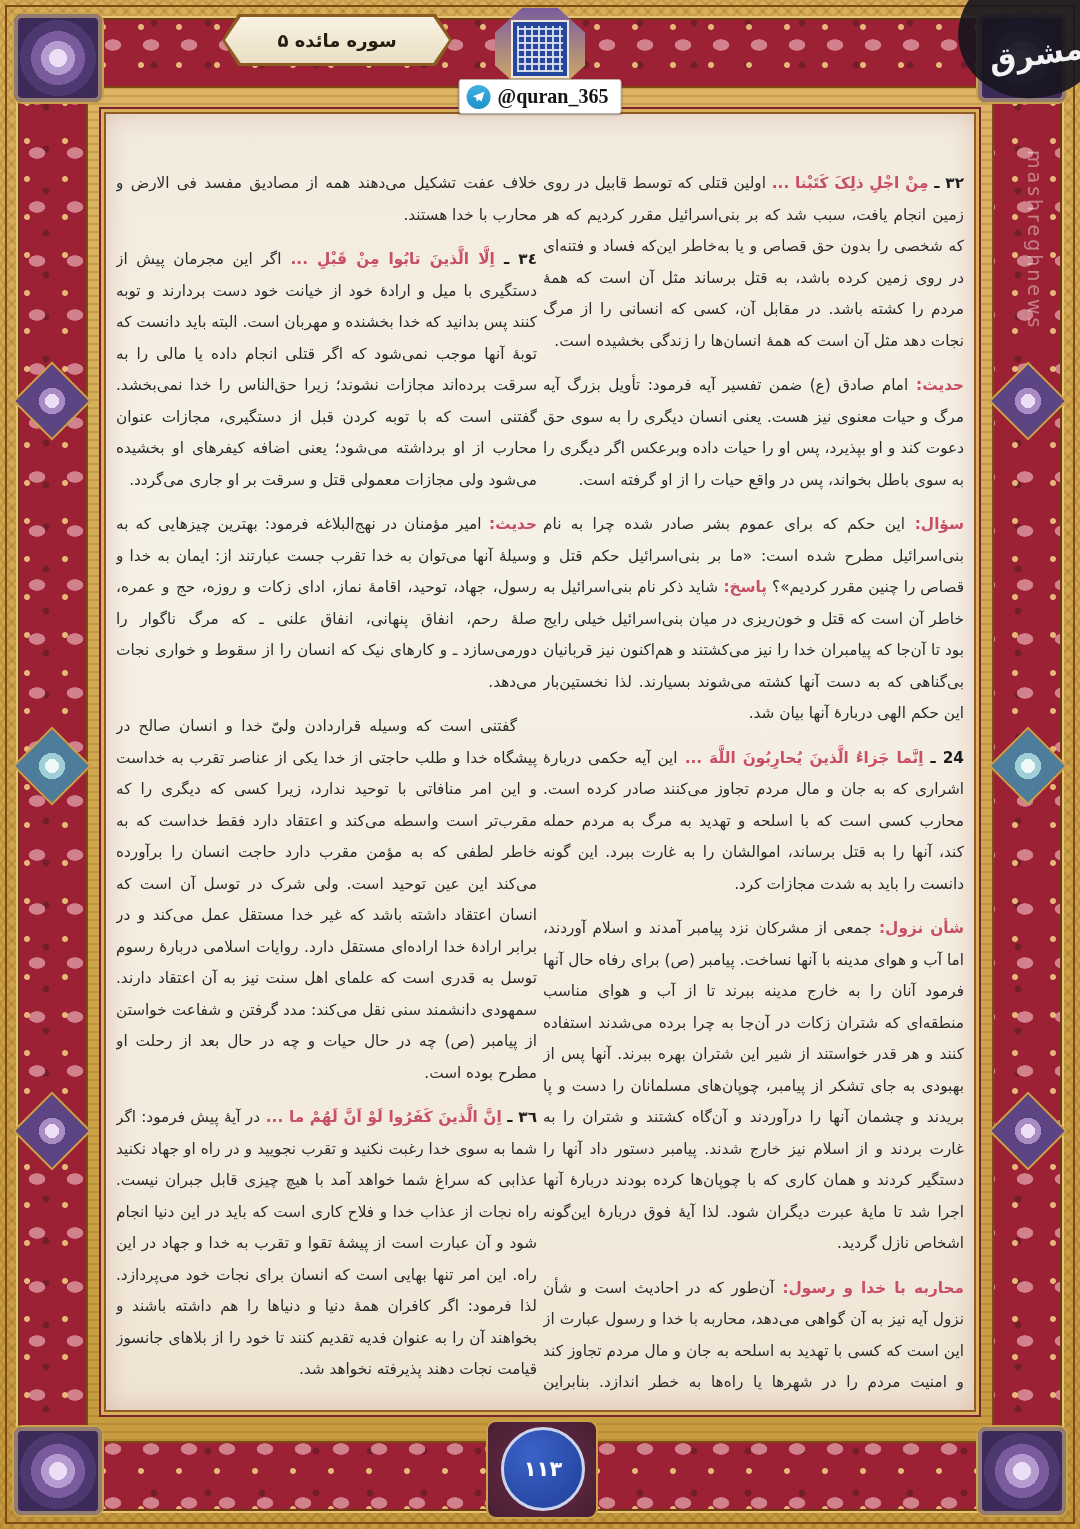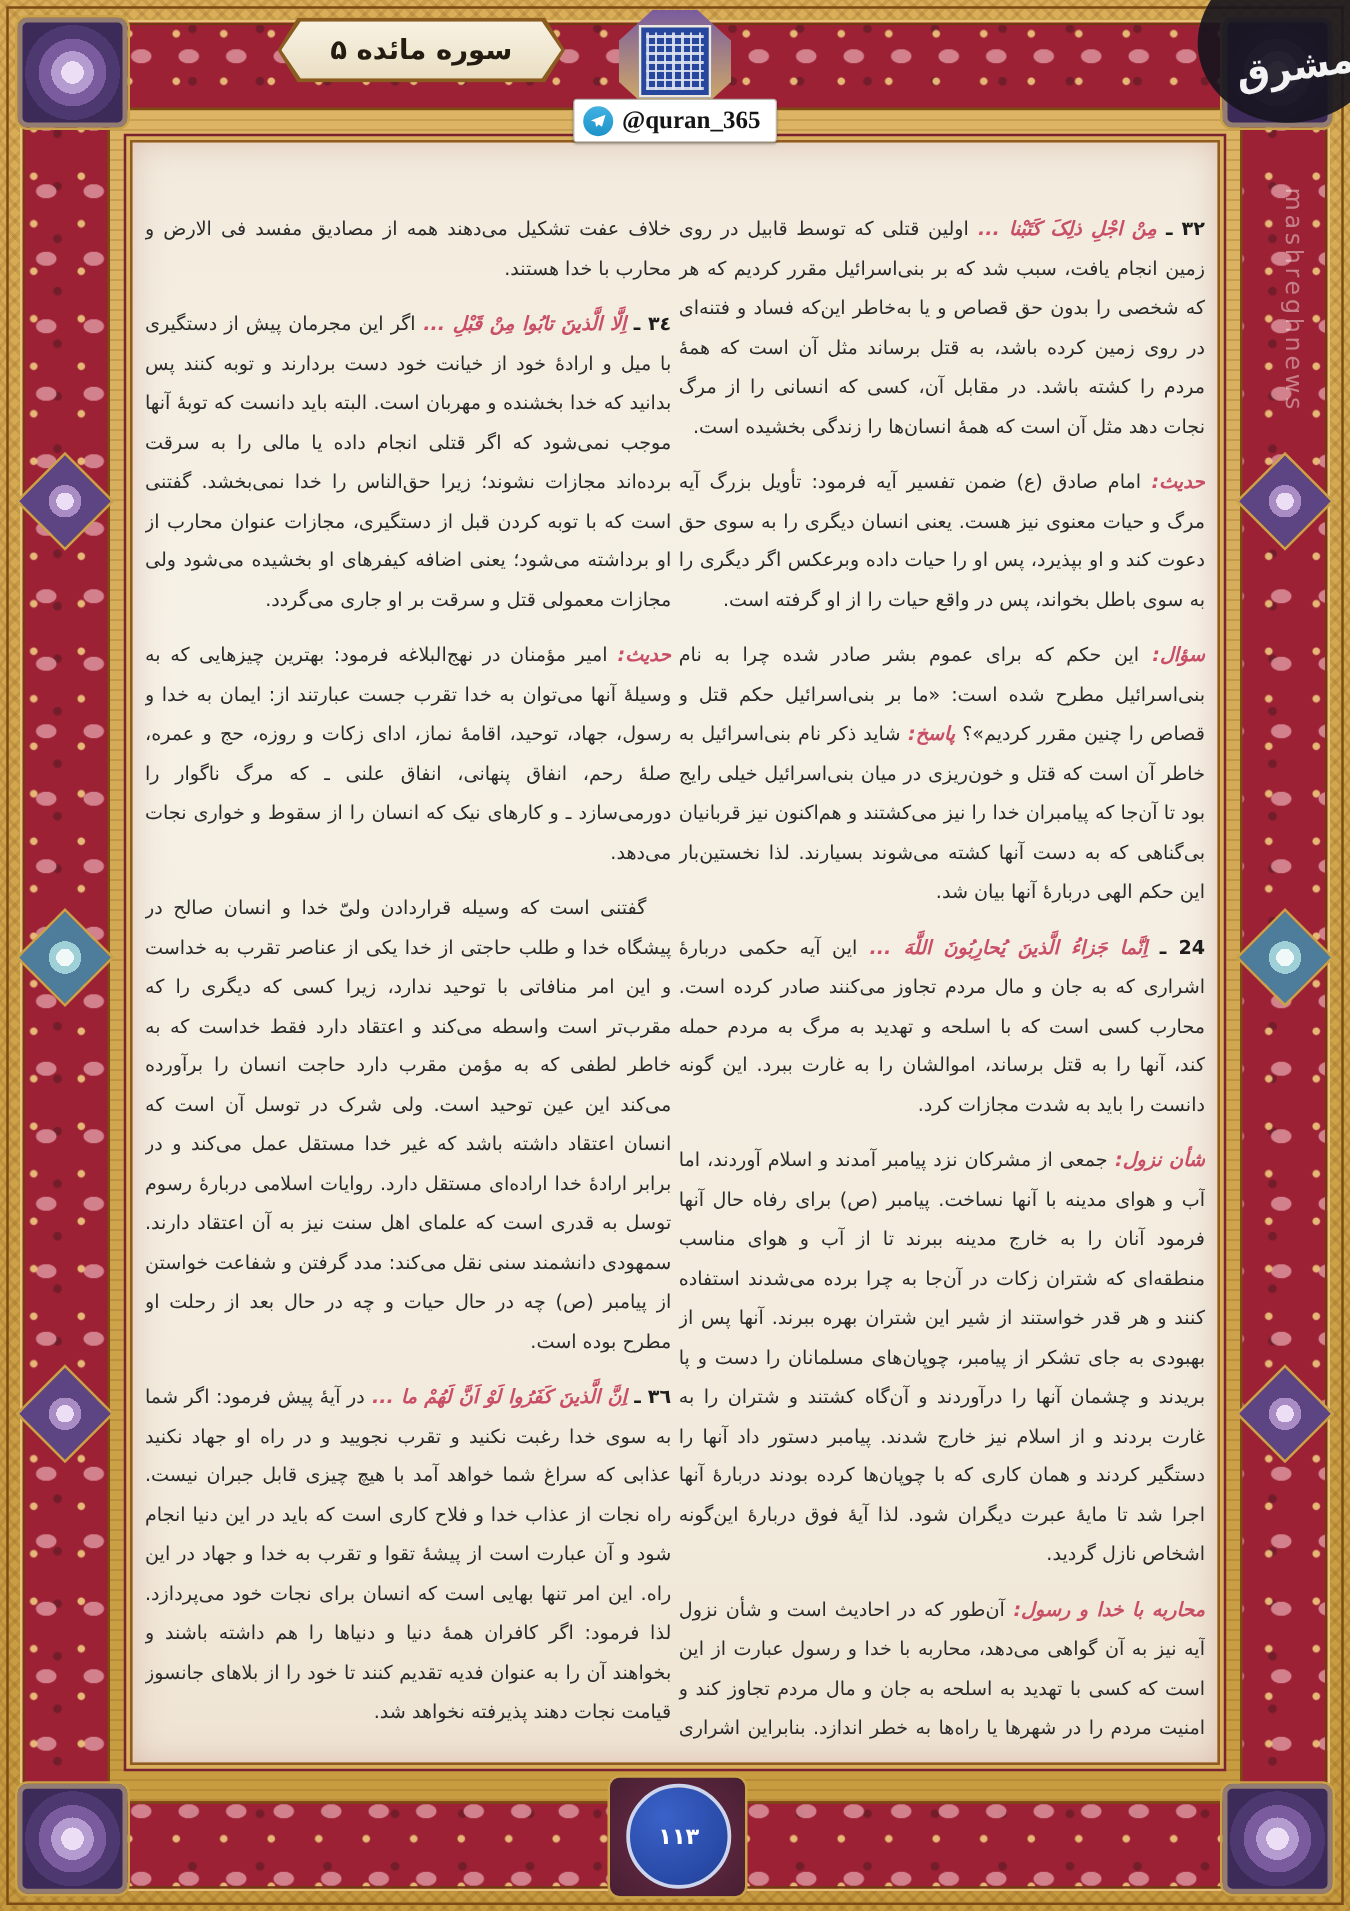--- a/index.html
+++ b/index.html
@@ -32,21 +32,21 @@
   
   .diamond{position:absolute;width:52px;height:52px;transform:rotate(45deg);border:2px solid #c9a24a;}
   .diamond.purple{background:radial-gradient(#ecdff5 0 7px,#a98cc4 7px 13px,#5d4482 13px);}
   .diamond.blue{background:radial-gradient(#f0f8f8 0 7px,#9fd0d8 7px 13px,#4e7d9b 13px);}
   
   .cartouche{position:absolute;top:14px;height:52px;width:230px;
     clip-path:polygon(7% 0,93% 0,100% 50%,93% 100%,7% 100%,0 50%);
     background:#8a5c20;}
   .cartouche .inner{position:absolute;inset:3px;clip-path:polygon(7% 0,93% 0,100% 50%,93% 100%,7% 100%,0 50%);
     background:linear-gradient(#f8f2e2,#eadfc4);display:flex;align-items:center;justify-content:center;
-    font-size:22px;font-weight:bold;color:#241c10;}
+    font-size:18px;font-weight:bold;color:#241c10;}
   .cartouche.left{left:222px;} .cartouche.right{left:628px;}
   
   .seal{position:absolute;left:495px;top:8px;width:90px;height:82px;}
   .seal .oct{position:absolute;inset:0;clip-path:polygon(30% 0,70% 0,100% 30%,100% 70%,70% 100%,30% 100%,0 70%,0 30%);
     background:linear-gradient(#7a5c9e,#d9b261);}
   .seal .sq{position:absolute;inset:12px 16px;background:#27479e;border:2px solid #ece8de;}
   .seal .sq::after{content:"";position:absolute;inset:4px;opacity:.85;
     background:
       repeating-linear-gradient(0deg, rgba(255,255,255,.9) 0 2px, transparent 2px 7px),
       repeating-linear-gradient(90deg, rgba(255,255,255,.9) 0 2px, transparent 2px 7px);}
@@ -62,28 +62,28 @@
   .page{position:absolute;left:104px;right:104px;top:112px;bottom:117px;direction:rtl;
     background:linear-gradient(180deg,#f2ebdd,#f6f1e6 30%,#f2ebdd 82%,#efe4d3);
     border:2px solid #8f5b22;
     box-shadow:0 0 0 3px #d9b05c, 0 0 0 5px #7a2230, inset 0 0 26px rgba(187,120,108,.35);}
   .col{position:absolute;top:18px;bottom:4px;width:421px;overflow:hidden;font-size:15.3px;line-height:2.06;
     text-align:justify;color:#2b2b2b;margin-top:36px;}
   .col.right{right:10px;} .col.left{left:10px;}
   .par{margin:0 0 13px;}
   .par.indent{text-indent:20px;}
   .seg-num{font-weight:bold;color:#1d1d1d;}
-  .seg-red{color:#c94f66;font-weight:bold;font-style:italic;}
+  .seg-red{color:#c94f66;font-weight:bold;}
   .seg-black{color:#2b2b2b;}
   
   .pagenum-plate{position:absolute;left:486px;top:1420px;width:108px;height:95px;border-radius:10px;
     background:radial-gradient(#6e2c47,#471f33);border:2px solid #c9a24a;}
   .pagenum{position:absolute;left:501px;top:1427px;width:78px;height:78px;border-radius:50%;
     background:radial-gradient(circle at 35% 30%,#3b62c9,#203f97);border:3px solid #cdd5ec;
-    display:flex;align-items:center;justify-content:center;color:#fff;font-size:18px;font-weight:bold;z-index:5;}
+    display:flex;align-items:center;justify-content:center;color:#fff;font-size:21px;font-weight:bold;z-index:5;}
   
   .corner-logo{position:absolute;right:-28px;top:-34px;width:150px;height:132px;border-radius:50%;
     background:rgba(22,20,30,.9);z-index:7;display:flex;align-items:flex-end;justify-content:center;
     color:#f3f3f3;font-size:30px;font-weight:bold;padding-bottom:26px;box-sizing:border-box;transform:rotate(-8deg);}
   .side-mark{position:absolute;right:34px;top:150px;writing-mode:vertical-rl;color:rgba(255,255,255,.42);
     font-size:19px;letter-spacing:3px;z-index:6;direction:ltr;}
 </style>
 </head>
 <body>
 

